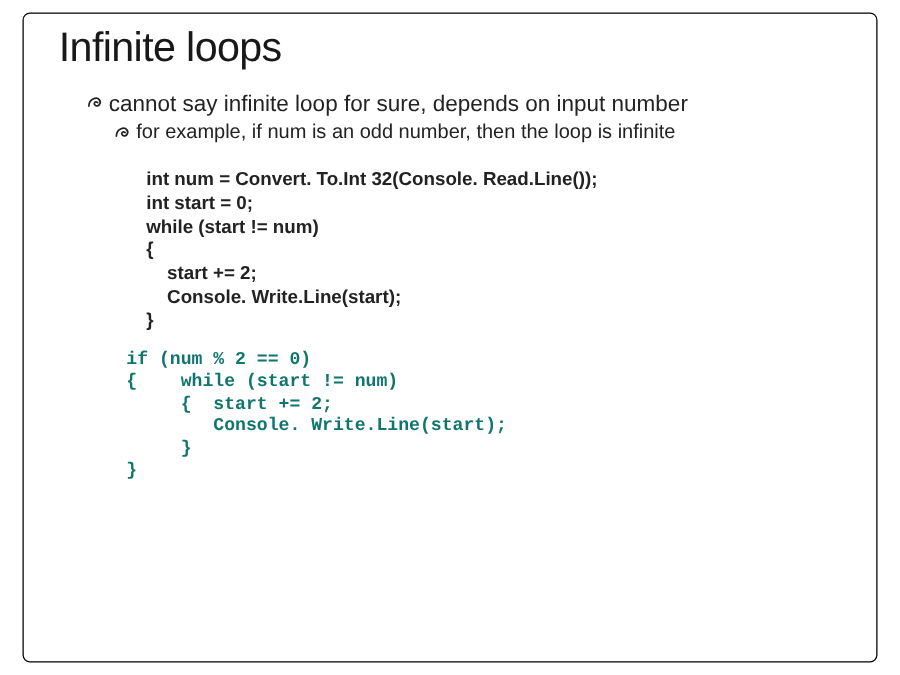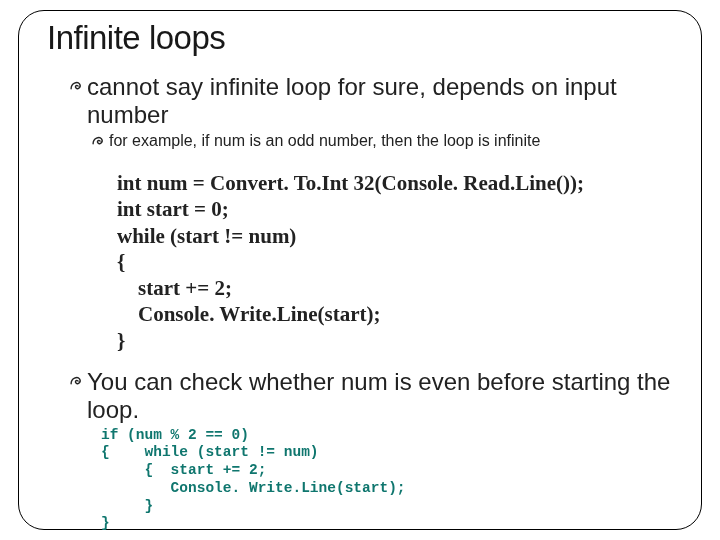--- a/index.html
+++ b/index.html
@@ -11,21 +11,21 @@
     background: #ffffff;
     position: relative;
   }
   .slide-frame {
     position: absolute;
     top: 10px;
     left: 18px;
     right: 18px;
     bottom: 10px;
     border: 1.5px solid #000;
-    border-radius: 26px;
+    border-radius: 6px;
     padding: 0;
     box-sizing: border-box;
   }
   .content {
     padding: 8px 22px 10px 28px;
   }
   .title {
     font-size: 33px;
     font-weight: 400;
     color: #181818;
@@ -35,21 +35,21 @@
   .bullet-l1 {
     display: flex;
     align-items: flex-start;
     font-size: 21px;
     color: #222;
     margin: 3px 0 3px 0;
   }
   .bullet-l2 {
     display: flex;
     align-items: flex-start;
-    font-size: 24px;
+    font-size: 18px;
     color: #222;
     margin: 3px 0 3px 22px;
   }
   .bullet-l3 {
     display: flex;
     align-items: flex-start;
     font-size: 16px;
     color: #222;
     margin: 3px 0 20px 44px;
   }
@@ -64,23 +64,23 @@
   .bullet-glyph-sm {
     font-family: "Times New Roman", serif;
     font-style: italic;
     margin-right: 4px;
     line-height: 1;
     position: relative;
     top: 2px;
     font-size: 0.95em;
   }
   .code-block {
-    font-family: Liberation Serif, serif;
+    font-family: Liberation Sans, sans-serif;
     font-weight: bold;
-    font-size: 21px;
+    font-size: 15px;
     line-height: 1.25;
     white-space: pre;
     margin: 10px 0 14px 70px;
     color: #222;
   }
   .code-block-2 {
     font-family: "Courier New", Courier, monospace;
     font-weight: bold;
     font-size: 14.5px;
     line-height: 1.22;
@@ -114,26 +114,20 @@
 
     <div class="code-block">int num = Convert. To.Int 32(Console. Read.Line());
 int start = 0;
 while (start != num)
 {
     start += 2;
     Console. Write.Line(start);
 }</div>
 
 
-    <div class="bullet-l2">
-      <span class="bullet-glyph-sm"><svg width="14" height="14" viewBox="0 0 20 20">
-            <path d="M3 14 C3 6, 12 3, 15 7 C18 11, 13 16, 10 13 C8 11, 10 8, 13 10" fill="none" stroke="#222" stroke-width="2" stroke-linecap="round"></path>
-          </svg></span>
-      <span>You can check whether num is even before starting the loop.</span>
-    </div>
 
     <div class="code-block-2">if (num % 2 == 0)
 {    while (start != num)
      {  start += 2;
         Console. Write.Line(start);
      }
 }</div>
 
   </div>
 </div>

